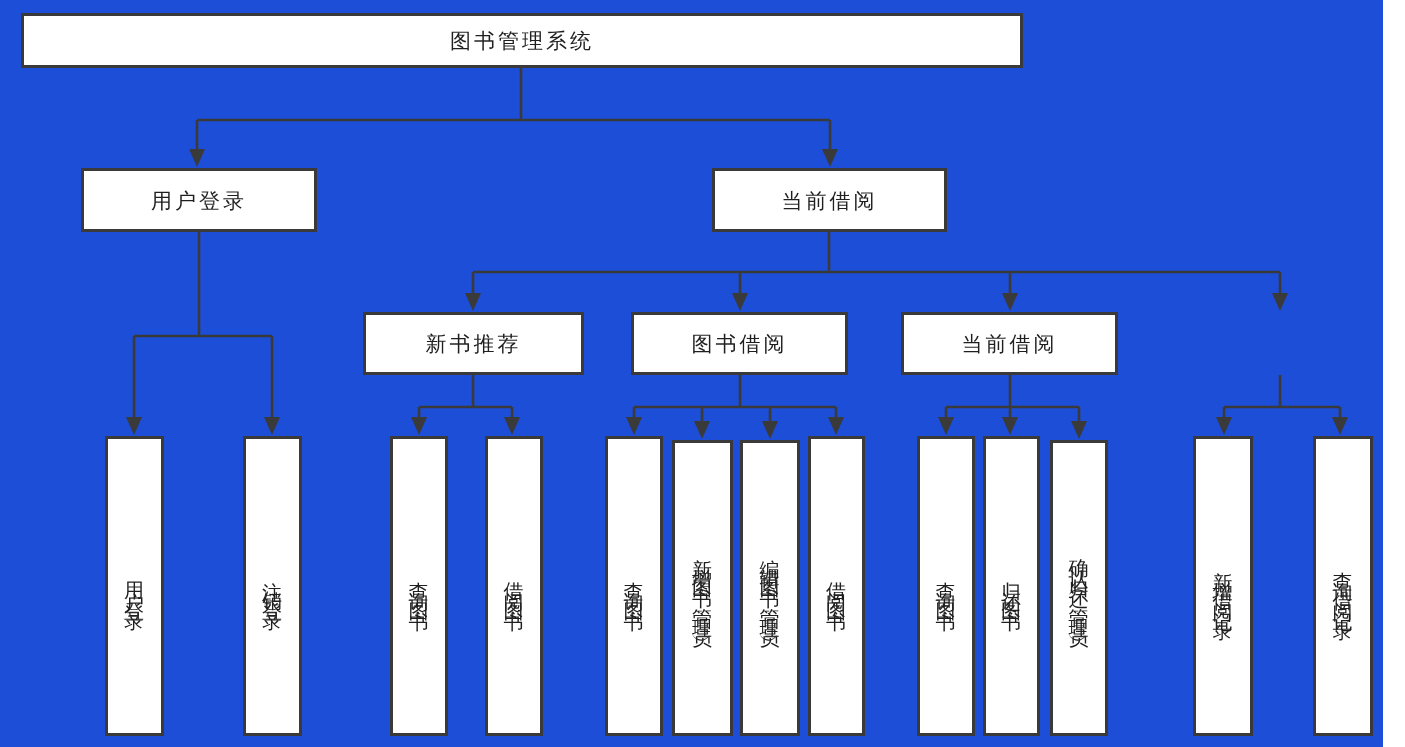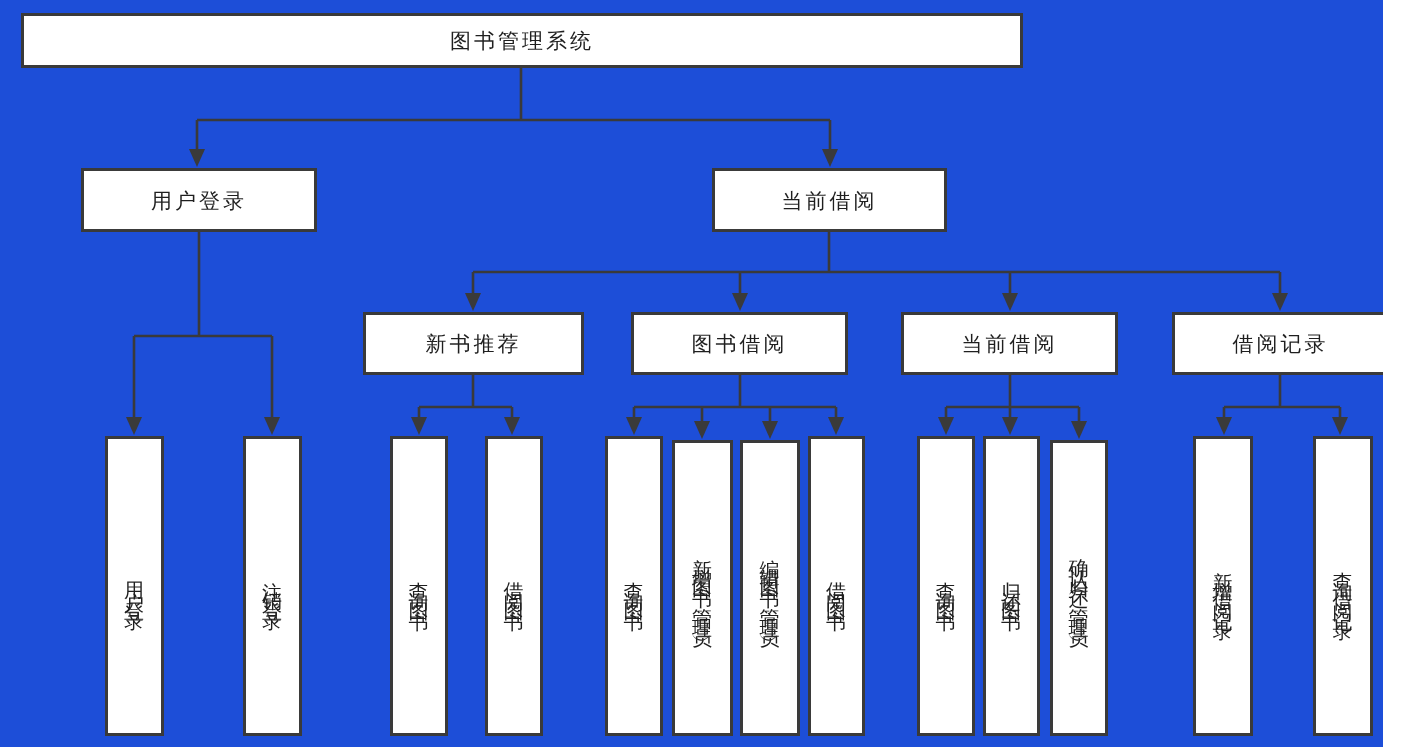--- a/index.html
+++ b/index.html
@@ -141,23 +141,20 @@
 
   <div class="node hbox n-new-book-rec">
     <span>新书推荐</span>
   </div>
   <div class="node hbox n-book-borrow">
     <span>图书借阅</span>
   </div>
   <div class="node hbox n-current-borrow">
     <span>当前借阅</span>
   </div>
-  <div class="node hbox n-borrow-records">
-    <span>借阅记录</span>
-  </div>
 
   <div class="node vbox l-a1">
     <span>用户登录</span>
   </div>
   <div class="node vbox l-a2">
     <span>注销登录</span>
   </div>
 
   <div class="node vbox l-b1">
     <span>查询图书</span>

